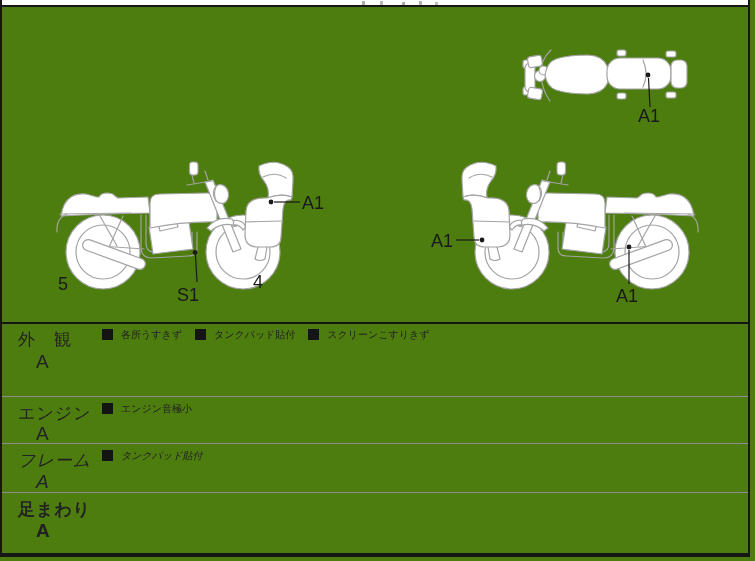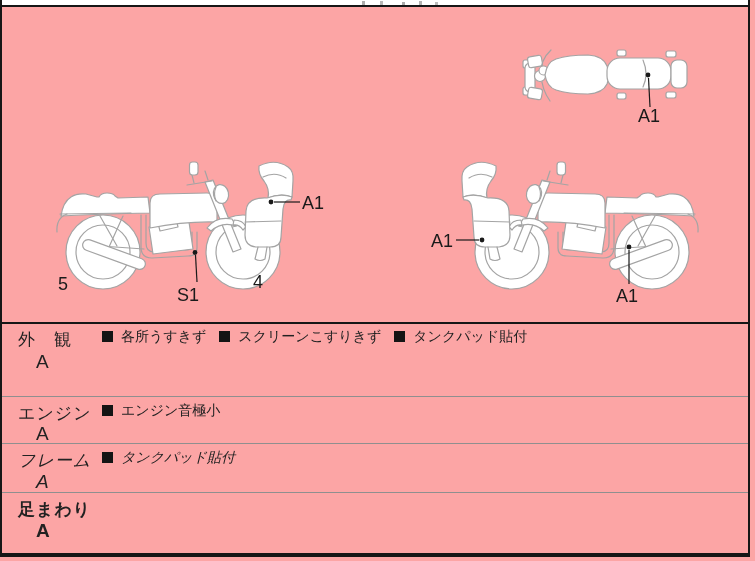--- a/index.html
+++ b/index.html
@@ -1,33 +1,33 @@
 <!DOCTYPE html>
 <html><head>
 <meta charset="utf-8">
 <style>
   html,body{margin:0;padding:0;background:#fff;}
   body{font-family:"Liberation Sans", sans-serif; -webkit-font-smoothing:antialiased;}
-  .sheet{position:relative;width:755px;height:561px;background:#fca5a5;overflow:hidden;}
+  .sheet{position:relative;width:755px;height:561px;background:#4d7c0f;overflow:hidden;}
 
   
   .vborder{position:absolute;top:0;width:2px;height:557px;background:#161616;}
   .hthick{position:absolute;left:0;width:750px;background:#161616;}
   .hthin{position:absolute;left:1px;width:748px;height:1px;background:#8f8f8f;}
 
   
   .topcell{position:absolute;top:0;height:5px;background:#fff;border-right:1px solid #3c3c3c;}
   .remnant{position:absolute;top:1px;left:362px;width:3px;height:4px;background:#adadad;
            box-shadow:18px 0 0 #b8b8b8, 40px 1px 0 #ababab, 57px 0 0 #b2b2b2, 73px 1px 0 #bdbdbd;}
 
   
   .irow{position:absolute;left:2px;width:746px;color:#222;}
   .cat{position:absolute;left:16px;font-size:17px;line-height:1;letter-spacing:1px;white-space:pre;}
   .grade{position:absolute;left:34px;font-size:19px;line-height:1;}
-  .notes{position:absolute;left:100px;display:flex;align-items:center;gap:13px;font-size:14px;line-height:1;white-space:nowrap;}
+  .notes{position:absolute;left:100px;display:flex;align-items:center;gap:13px;font-size:10px;line-height:1;white-space:nowrap;}
   .note{display:inline-flex;align-items:center;}
   .sq{display:inline-block;width:11px;height:11px;background:#141414;margin-right:8px;flex:none;}
 
   svg.diagram{position:absolute;left:0;top:0;pointer-events:none;}
   svg .art{stroke:#a4a4a4;stroke-width:1.2;fill:none;stroke-linecap:round;stroke-linejoin:round;}
   svg .artf{stroke:#a4a4a4;stroke-width:1.2;fill:#ffffff;stroke-linecap:round;stroke-linejoin:round;}
   svg .lead{stroke:#1a1a1a;stroke-width:1.2;fill:none;}
   svg .dot{fill:#1a1a1a;stroke:none;}
   svg text{font-family:"Liberation Sans", sans-serif;font-size:18px;fill:#1a1a1a;}
 </style>
@@ -149,25 +149,25 @@
   <div class="irow" style="top:324px;height:72px;">
     <div class="cat" style="top:7px">外　観</div>
     <div class="grade" style="top:28px">A</div>
     <div class="notes" style="top:5px">
       <span class="note">
           <span class="sq"></span>
           <span>各所うすきず</span>
         </span>
       <span class="note">
           <span class="sq"></span>
+          <span>タンクパッド貼付</span>
+        </span>
+      <span class="note">
+          <span class="sq"></span>
           <span>スクリーンこすりきず</span>
-        </span>
-      <span class="note">
-          <span class="sq"></span>
-          <span>タンクパッド貼付</span>
         </span>
     </div>
   </div>
   <div class="hthin" style="top:396px;"></div>
 
   <div class="irow" style="top:397px;height:46px;text-align:right;">
     <div class="cat" style="top:8px">エンジン</div>
     <div class="grade" style="top:27px">A</div>
     <div class="notes" style="top:6px">
       <span class="note">

